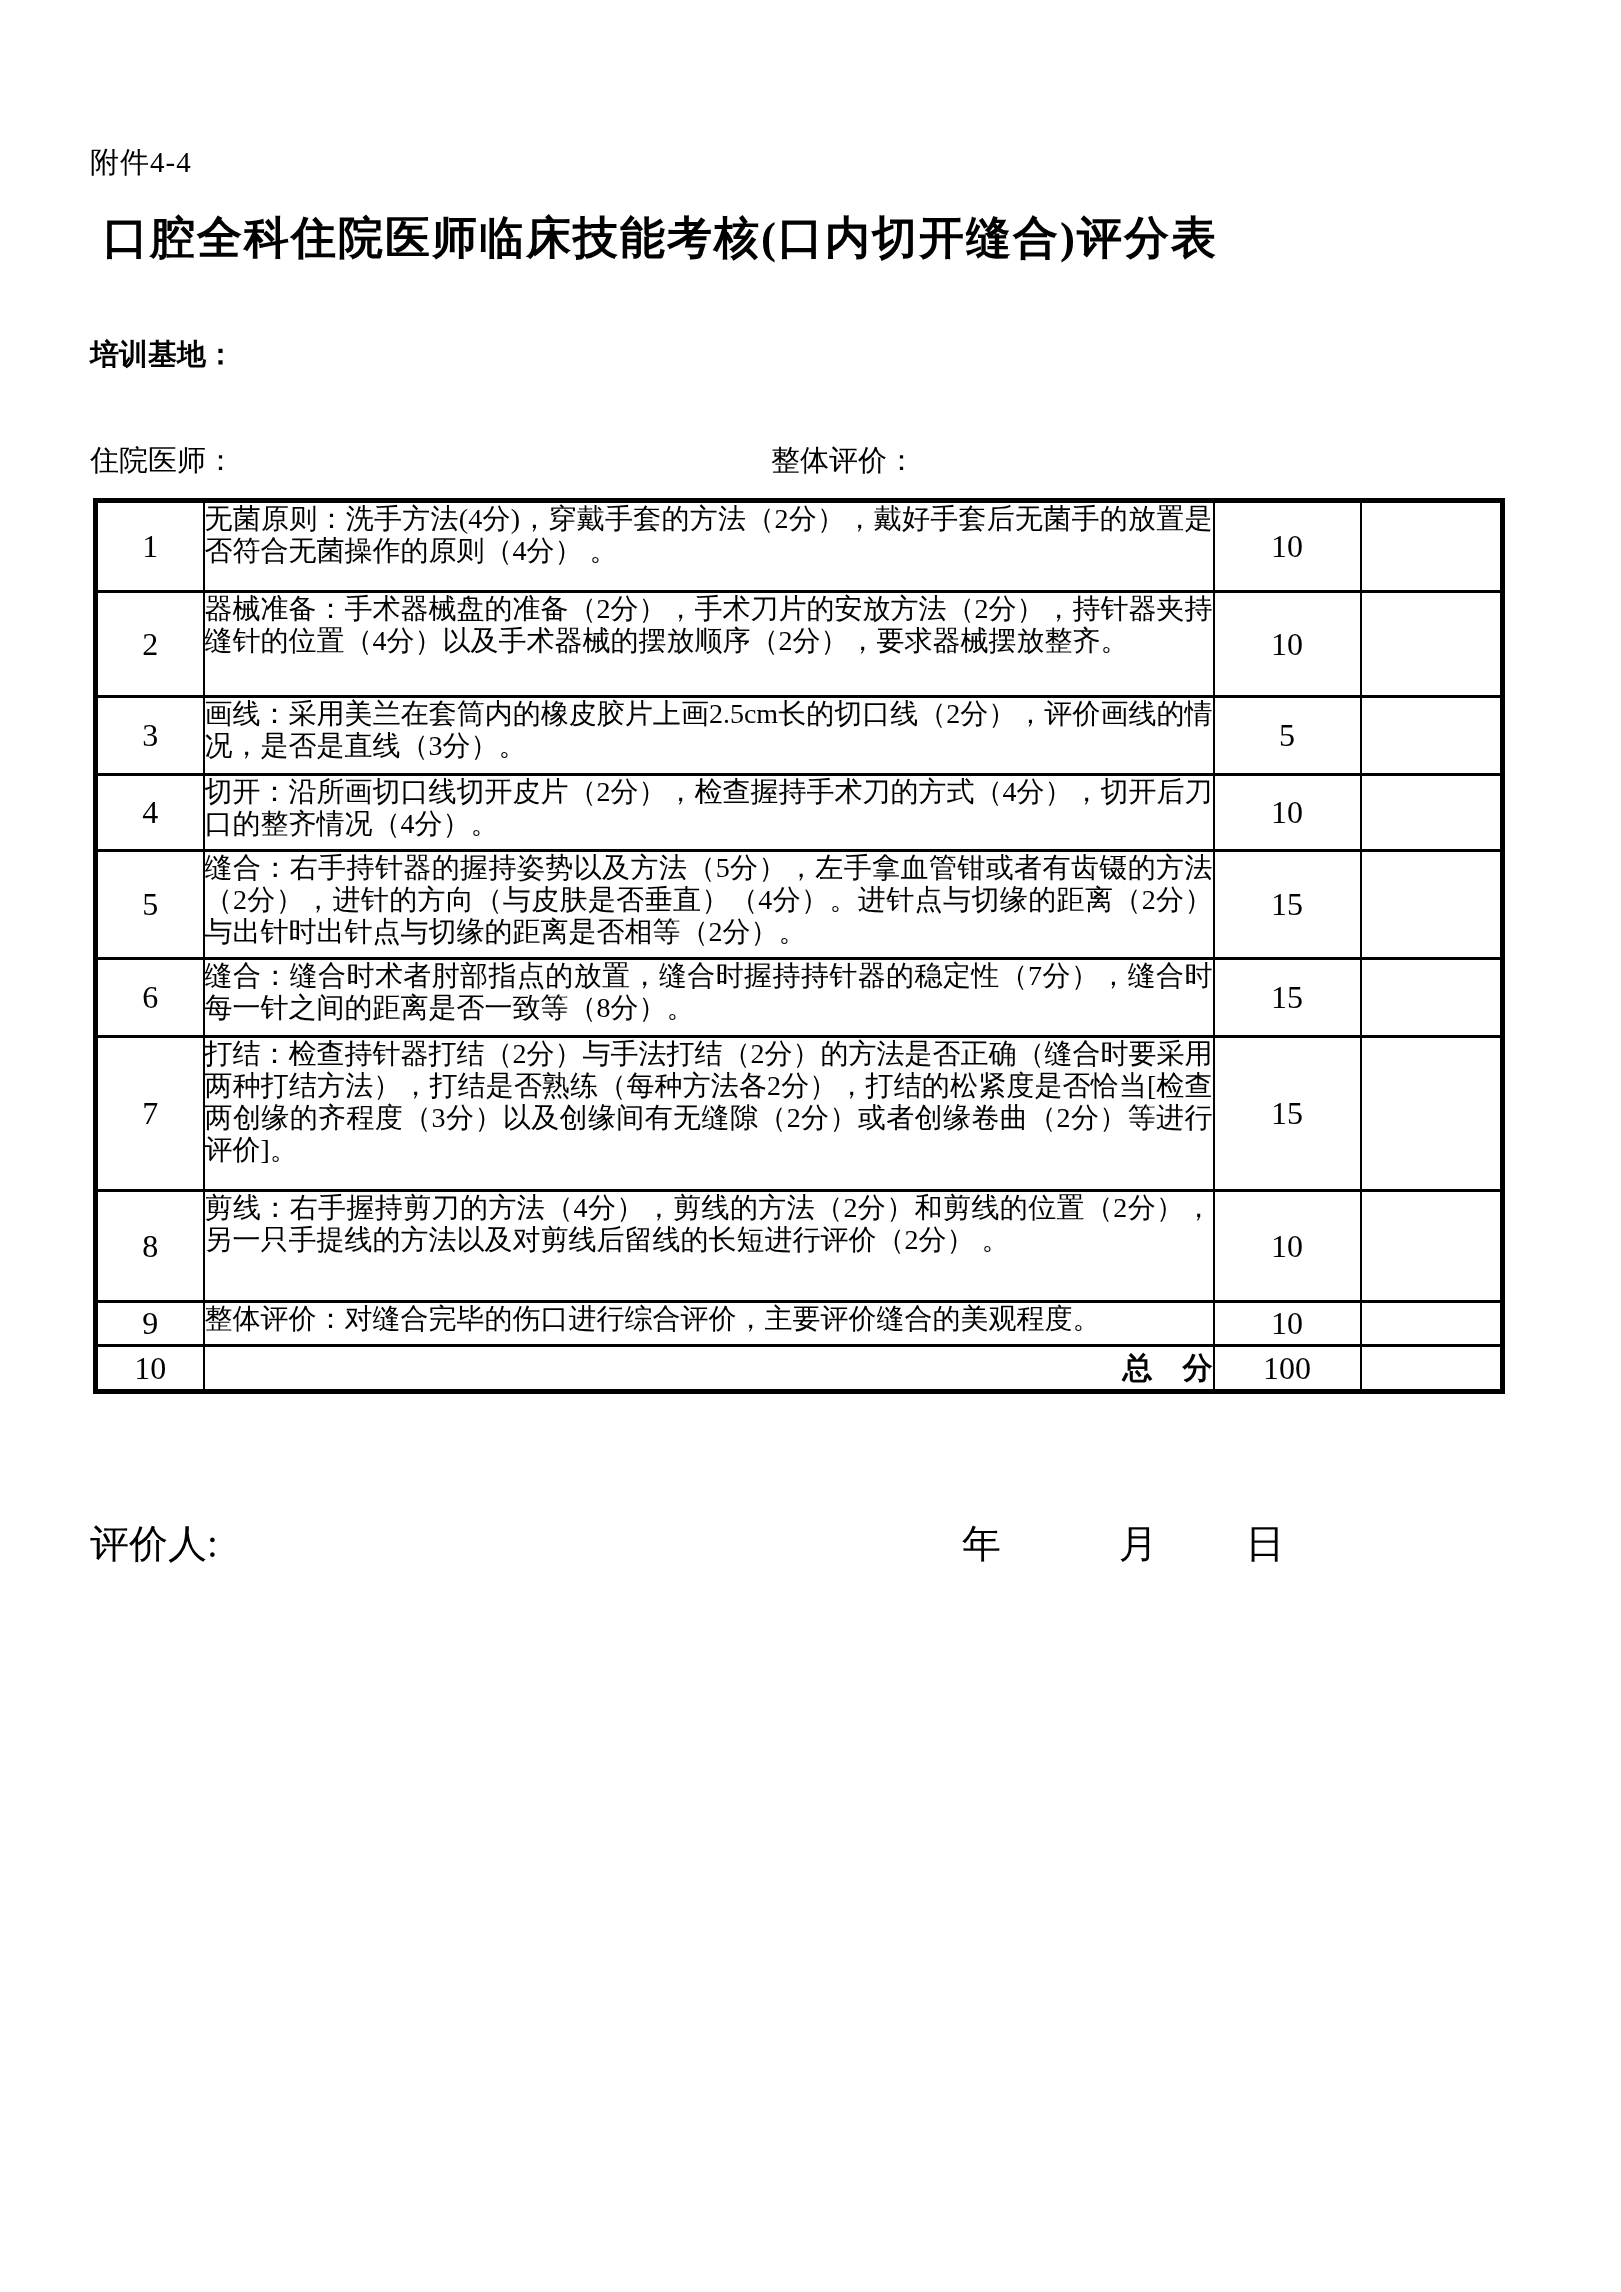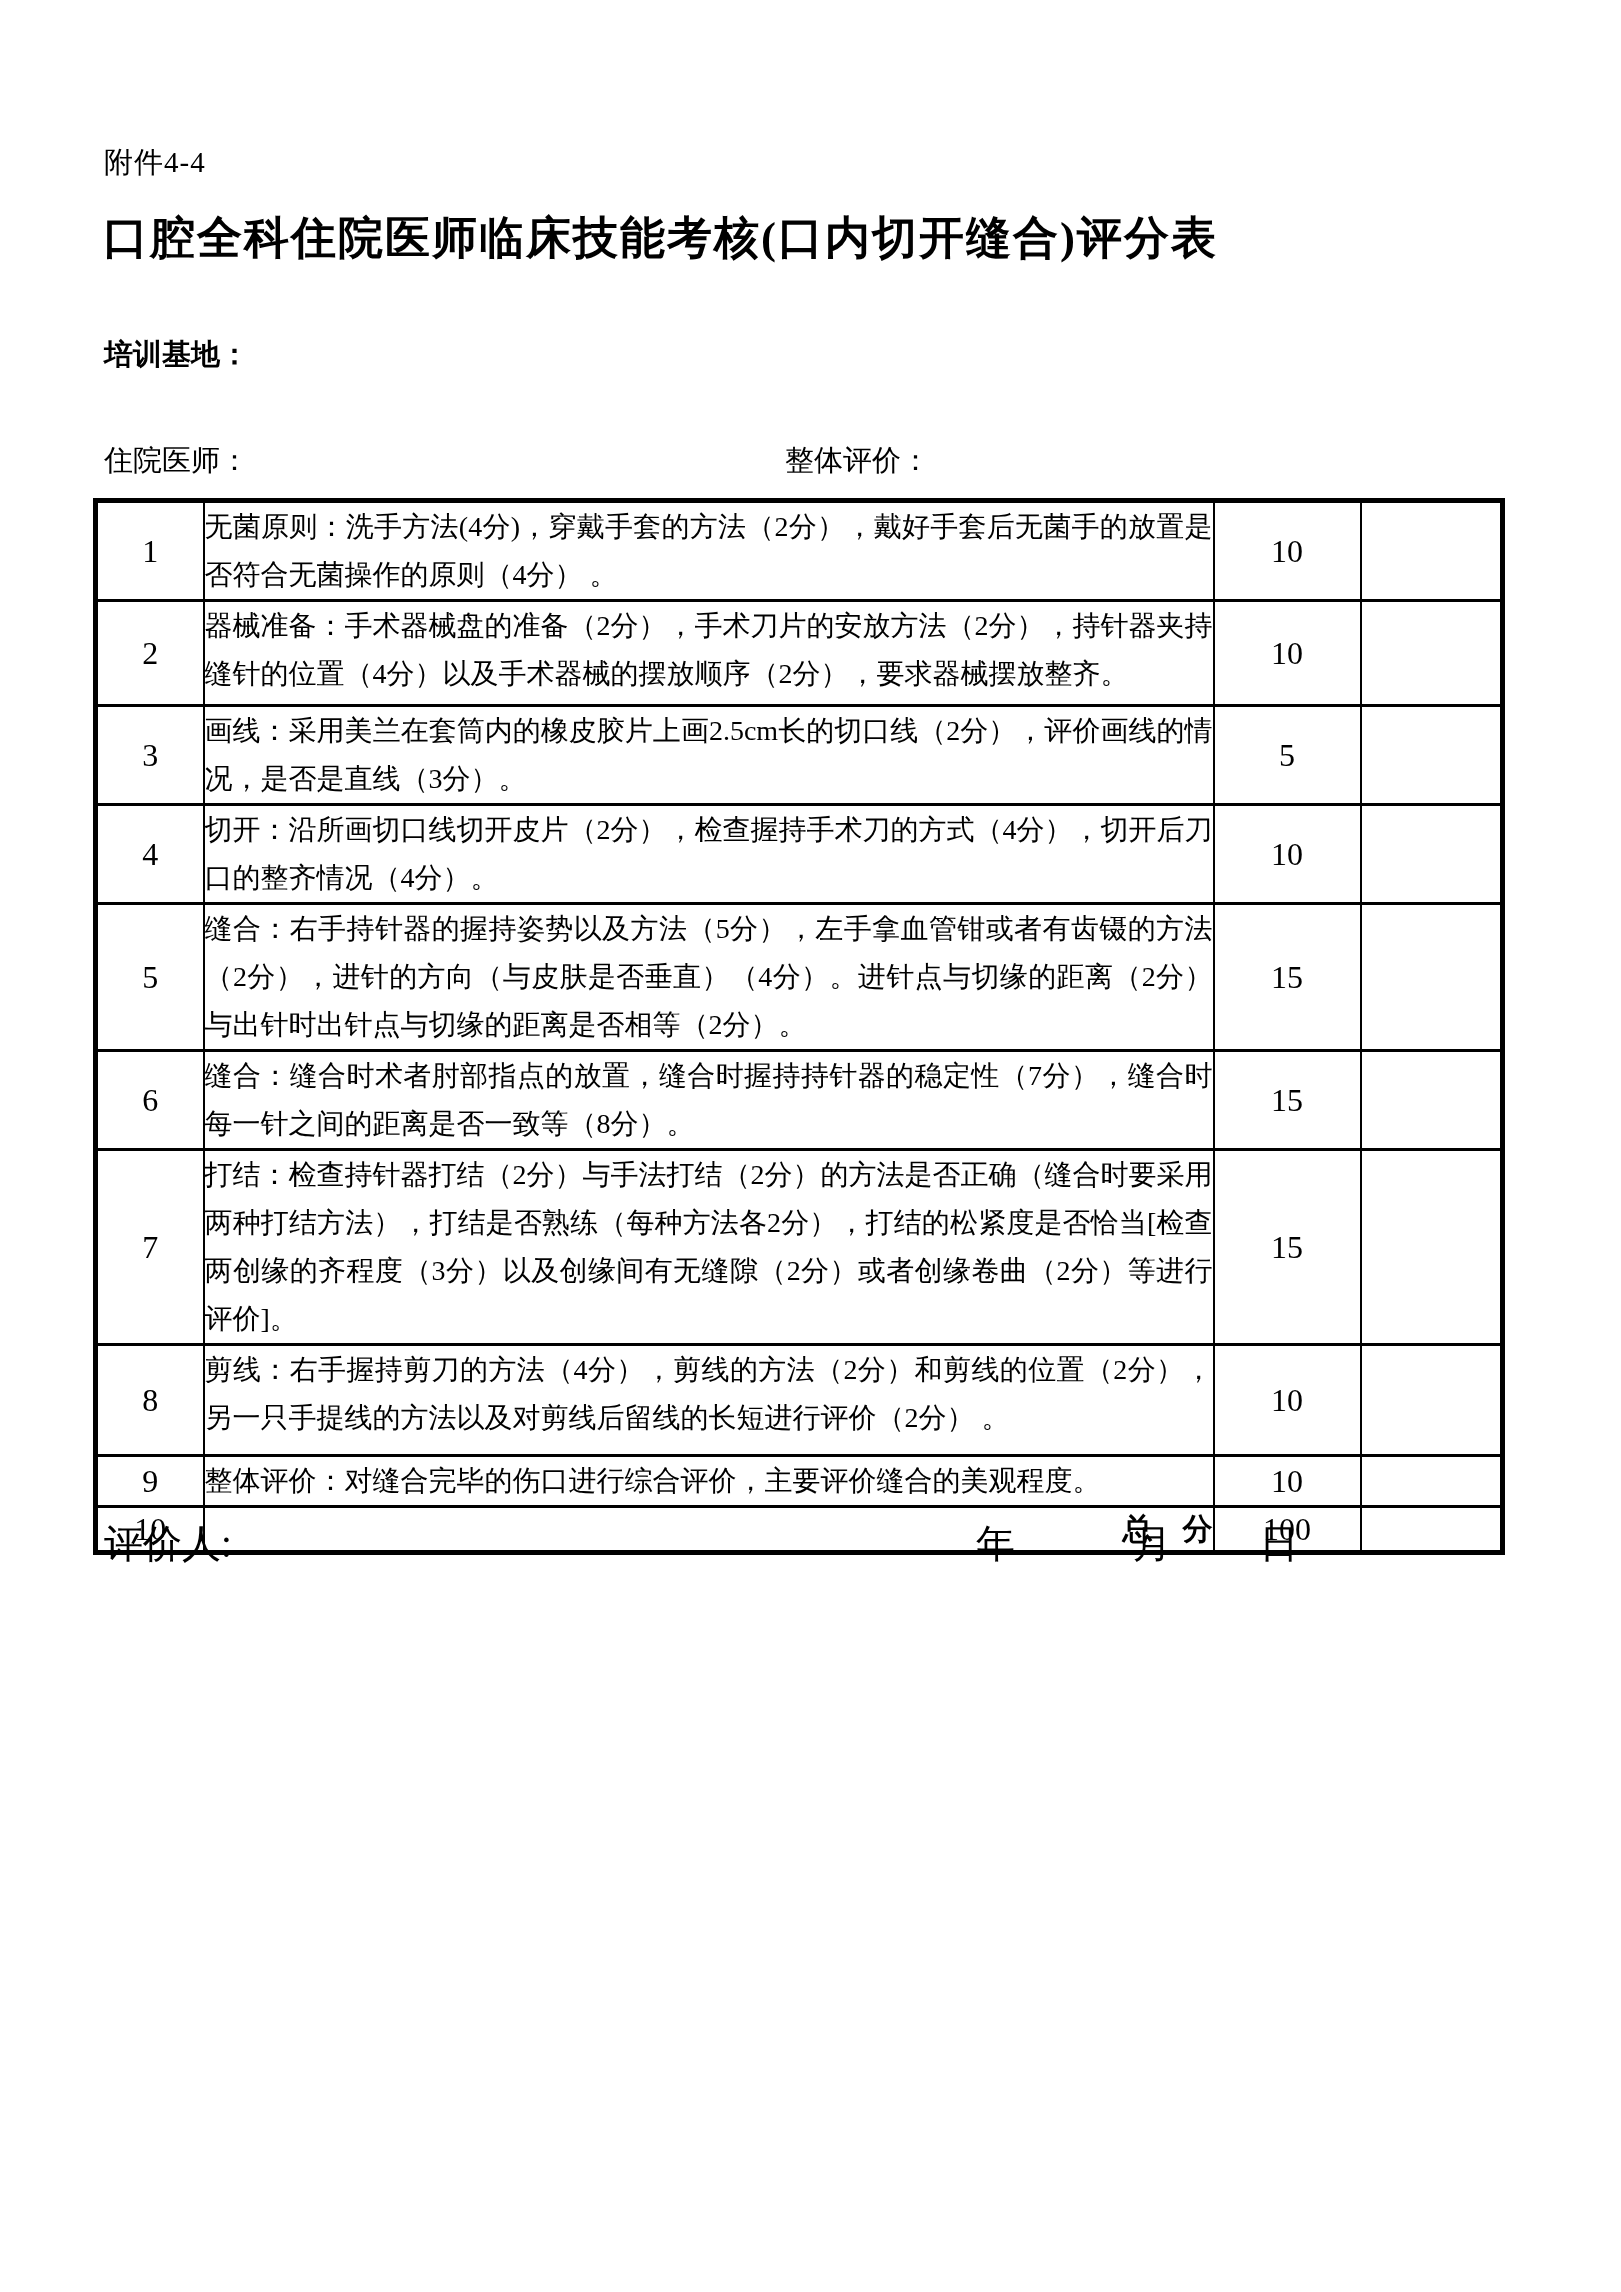--- a/index.html
+++ b/index.html
@@ -7,21 +7,21 @@
     padding: 0;
     background: #ffffff;
   }
   body {
     width: 1621px;
     height: 2293px;
     position: relative;
     font-family: "Liberation Serif", "DejaVu Serif", serif;
     color: #000000;
   }
-  .abs { position: absolute; left: 104px; }
+  .abs { position: absolute; left: 90px; }
 
   .attachment-label {
     top: 143px;
     font-size: 29px;
     letter-spacing: 1px;
   }
   .doc-title {
     top: 208px;
     left: 103px;
     font-size: 45px;
@@ -58,21 +58,21 @@
     vertical-align: middle;
   }
   td.cell-no {
     font-family: "Liberation Serif", "DejaVu Serif", serif;
     font-size: 32px;
     text-align: center;
     vertical-align: middle;
   }
   td.cell-criteria {
     font-size: 28px;
-    line-height: 48px;
+    line-height: 32px;
     text-align: justify;
     vertical-align: top;
     padding: 2px 7.8px 2px 9.8px;
   }
   td.cell-points {
     font-family: "Liberation Serif", "DejaVu Serif", serif;
     font-size: 32px;
     text-align: center;
     vertical-align: middle;
   }

